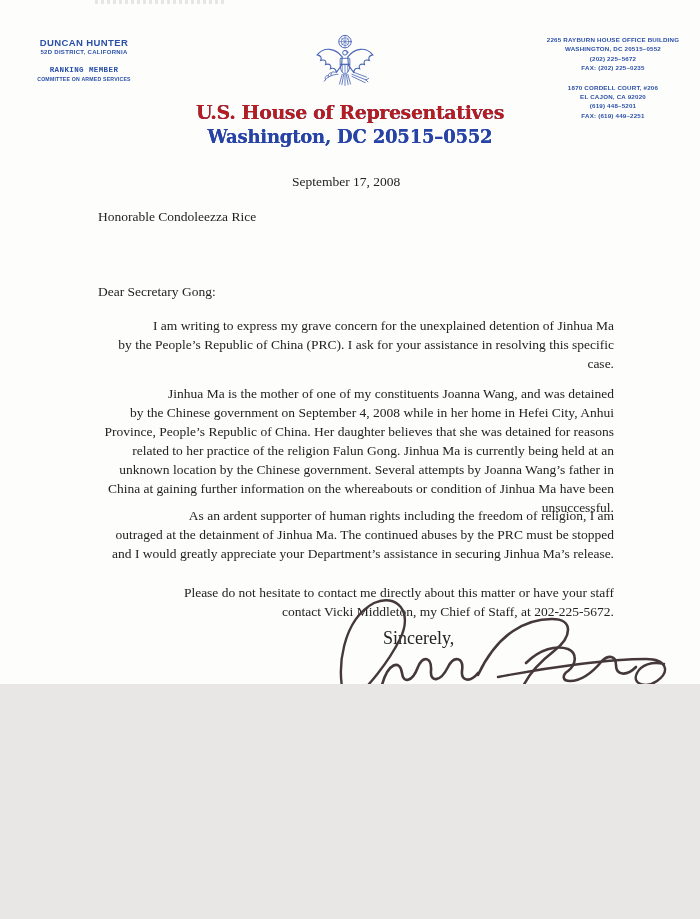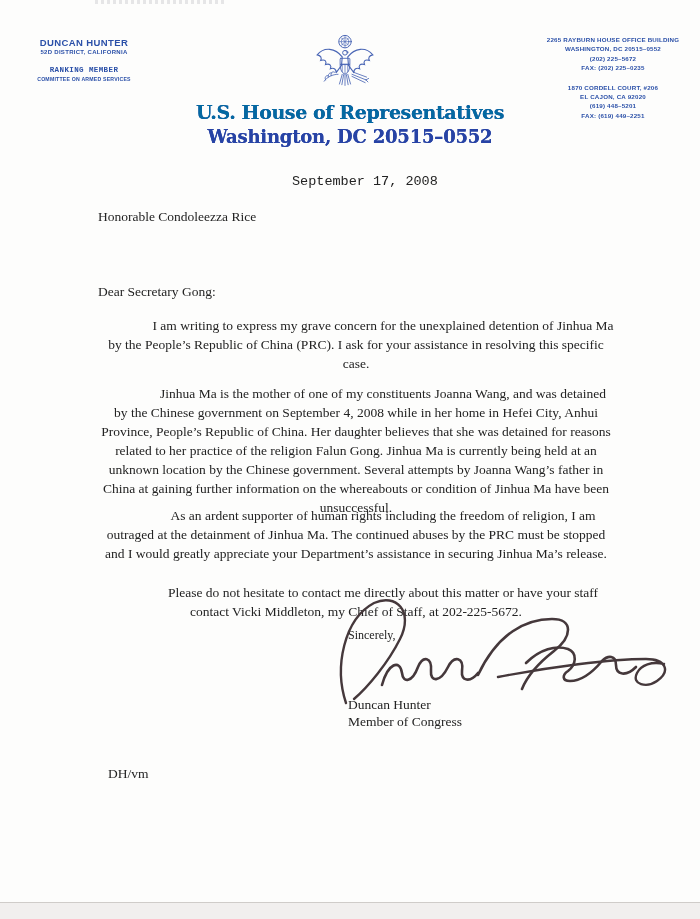--- a/index.html
+++ b/index.html
@@ -1,17 +1,17 @@
 <!DOCTYPE html>
 <html><head>
 <meta charset="utf-8">
 <style>
   html,body{margin:0;padding:0;background:#e9e7e5;}
   #canvas{
-    position:relative;width:700px;height:919px;overflow:hidden;
+    position:relative;width:700px;height:684px;overflow:hidden;
     background:#fdfdfc;
     font-family:"Liberation Serif", serif;
     color:#232323;
   }
   
   .top-remnant{
     position:absolute;left:95px;top:0;width:130px;height:4px;
     background:repeating-linear-gradient(90deg,#c9c9cd 0 3px,transparent 3px 6px);
     opacity:.45;
   }
@@ -34,41 +34,41 @@
   .lh-left .committee{font-size:5.2px;font-weight:bold;letter-spacing:.2px;line-height:8px;}
   .lh-right{
     position:absolute;left:528px;top:35px;width:170px;text-align:center;
     font-family:"Liberation Sans", sans-serif;color:#2b50a8;
     font-size:6.2px;font-weight:bold;line-height:9.4px;letter-spacing:.2px;
   }
   .lh-right .group2{margin-top:10px;}
   .seal{position:absolute;left:310px;top:34px;width:70px;height:66px;}
   .lh-title{
     position:absolute;left:150px;top:101px;width:400px;text-align:center;
-    font-family:"DejaVu Serif", serif;font-weight:bold;color:#0369a1;
+    font-family:"DejaVu Serif", serif;font-weight:bold;color:#b91c1c;
     font-size:19px;letter-spacing:-0.4px;line-height:23px;
     text-shadow:0 0 .4px #2743a5;
   }
   .lh-subtitle{
     position:absolute;left:150px;top:126px;width:400px;text-align:center;
     font-family:"DejaVu Serif", serif;font-weight:bold;color:#2743a5;
     font-size:18px;letter-spacing:-0.2px;line-height:22px;
     text-shadow:0 0 .4px #2743a5;
   }
   
-  .date{position:absolute;left:292px;top:174px;font-size:13.5px;font-family:Liberation Mono, monospace;}
+  .date{position:absolute;left:292px;top:174px;font-size:13.5px;}
   .recipient{position:absolute;left:98px;top:208px;font-size:13.5px;line-height:17px;}
   .salutation{position:absolute;left:98px;top:284px;font-size:13.5px;}
   .para{position:absolute;left:98px;width:516px;font-size:13.5px;line-height:19px;
-        text-indent:54px;text-align:center;}
+        text-indent:54px;text-align:right;}
   .p1{top:316px;}
   .p2{top:384px;}
   .p3{top:506px;}
   .p4{top:583px;}
-  .closing{position:absolute;left:348px;top:628px;font-size:12px;}
+  .closing{position:absolute;left:348px;top:628px;font-size:18px;padding-left:35px;}
   .sig-svg{position:absolute;left:330px;top:597px;width:345px;height:110px;}
   .sig-name{position:absolute;left:348px;top:696px;font-size:13.5px;line-height:17px;}
   .sig-title{position:absolute;left:348px;top:713px;font-size:13.5px;line-height:17px;text-align:right;}
   .initials{position:absolute;left:100px;top:766px;font-size:13.5px;margin-left:8px;}
 </style>
 </head>
 <body>
 
 <div id="canvas">
 

